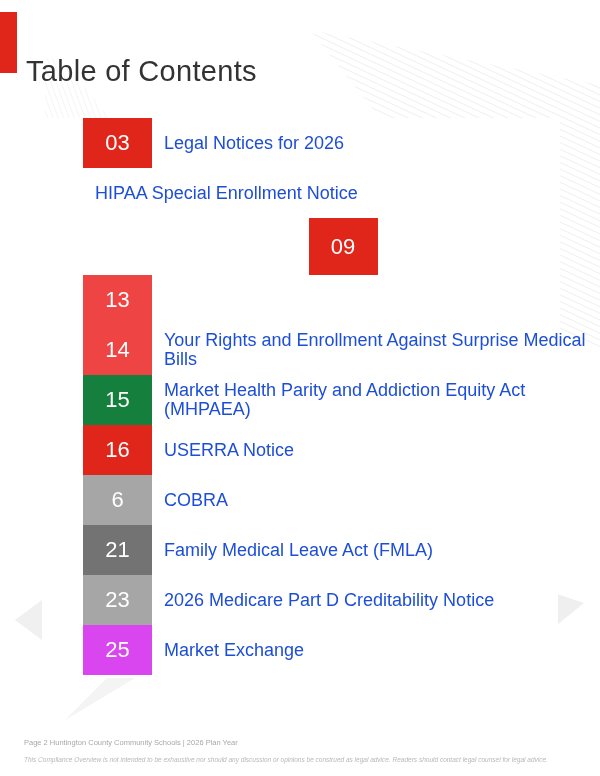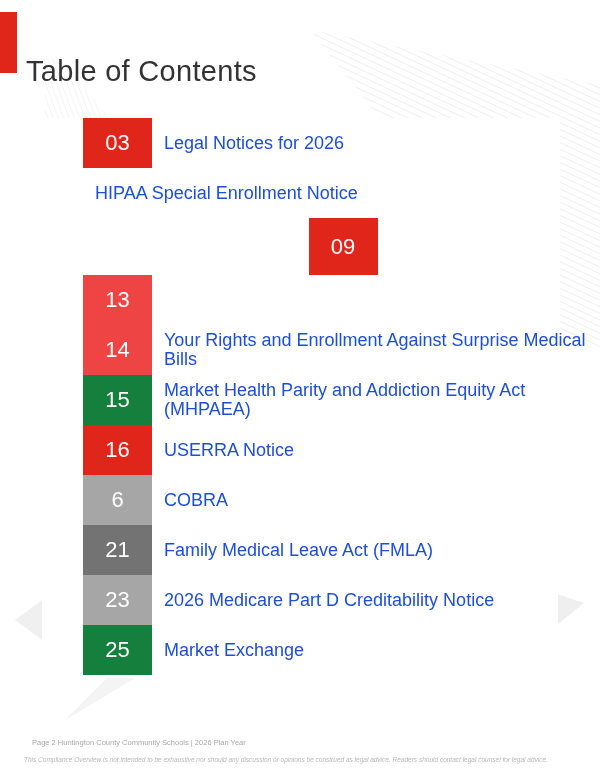--- a/index.html
+++ b/index.html
@@ -6,21 +6,21 @@
   body{width:600px;height:776px;position:relative;overflow:hidden;background:#fff;font-family:"Liberation Sans",sans-serif;}
   .deco{position:absolute;pointer-events:none;}
   .title-bar{position:absolute;left:0;top:12px;width:17px;height:61px;background:#e0261b;}
   .title{position:absolute;left:26px;top:36px;font-size:29px;color:#333;font-weight:normal;letter-spacing:0.3px;}
   .card{position:absolute;left:42px;top:118px;width:516px;height:560px;background:#fff;}
   .toc{position:absolute;left:42px;top:118px;width:520px;padding-left:41px;}
   .row{display:flex;align-items:center;height:50px;}
   .row.tall{height:57px;flex-direction:column;}
   .num{width:69px;height:100%;display:flex;align-items:center;justify-content:center;color:#fff;font-size:22px;flex-shrink:0;}
   .label{margin-left:12px;font-size:18px;color:#1d4ed8;line-height:19px;}
-  .footer1{position:absolute;left:24px;top:738px;font-size:7.5px;color:#a8a8a8;margin-left:8px;}
+  .footer1{position:absolute;left:24px;top:738px;font-size:7.5px;color:#a8a8a8;}
   .footer2{position:absolute;left:24px;top:756px;font-size:6.5px;color:#b8b8b8;font-style:italic;white-space:nowrap;}
 </style>
 </head>
 <body>
 
 <svg class="deco" style="left:0;top:0" width="600" height="776">
   <defs>
     <pattern id="stripes" width="6" height="6" patternUnits="userSpaceOnUse" patternTransform="rotate(25)">
       <line x1="0" y1="0" x2="6" y2="0" stroke="#e6e6e6" stroke-width="1.2"></line>
     </pattern>
@@ -72,19 +72,19 @@
   </div>
   <div class="row">
     <div class="num" style="background:#737373">21</div>
     <div class="label">Family Medical Leave Act (FMLA)</div>
   </div>
   <div class="row">
     <div class="num" style="background:#a6a6a6">23</div>
     <div class="label">2026 Medicare Part D Creditability Notice</div>
   </div>
   <div class="row">
-    <div class="num" style="background:#15803d">25</div>
+    <div class="num" style="background:#d946ef">25</div>
     <div class="label">Market Exchange</div>
   </div>
 </div>
 
 <div class="footer1">Page 2  Huntington County Community Schools | 2026 Plan Year</div>
 <div class="footer2">This Compliance Overview is not intended to be exhaustive nor should any discussion or opinions be construed as legal advice. Readers should contact legal counsel for legal advice.</div>
 
 </body></html>

